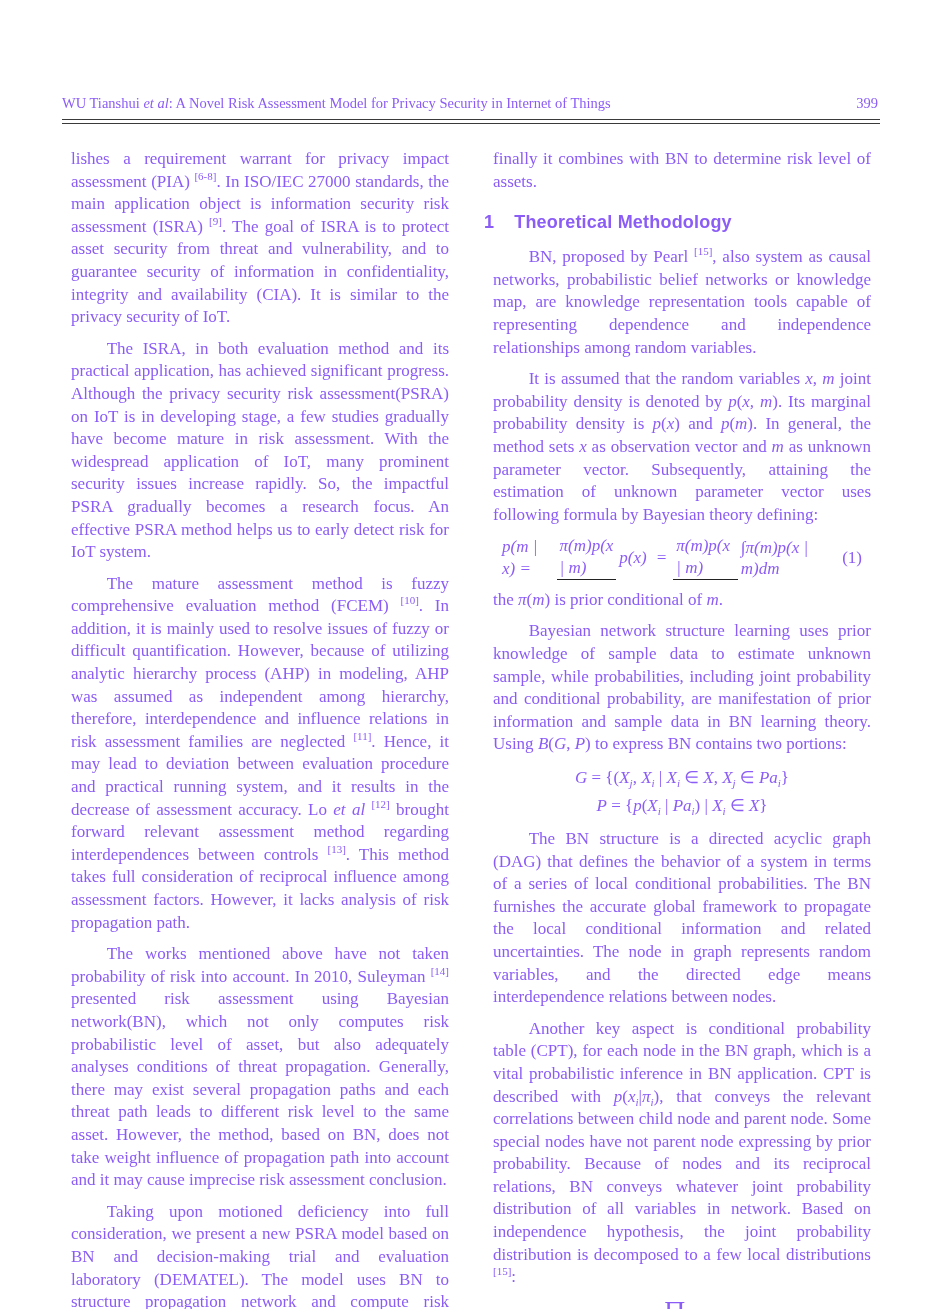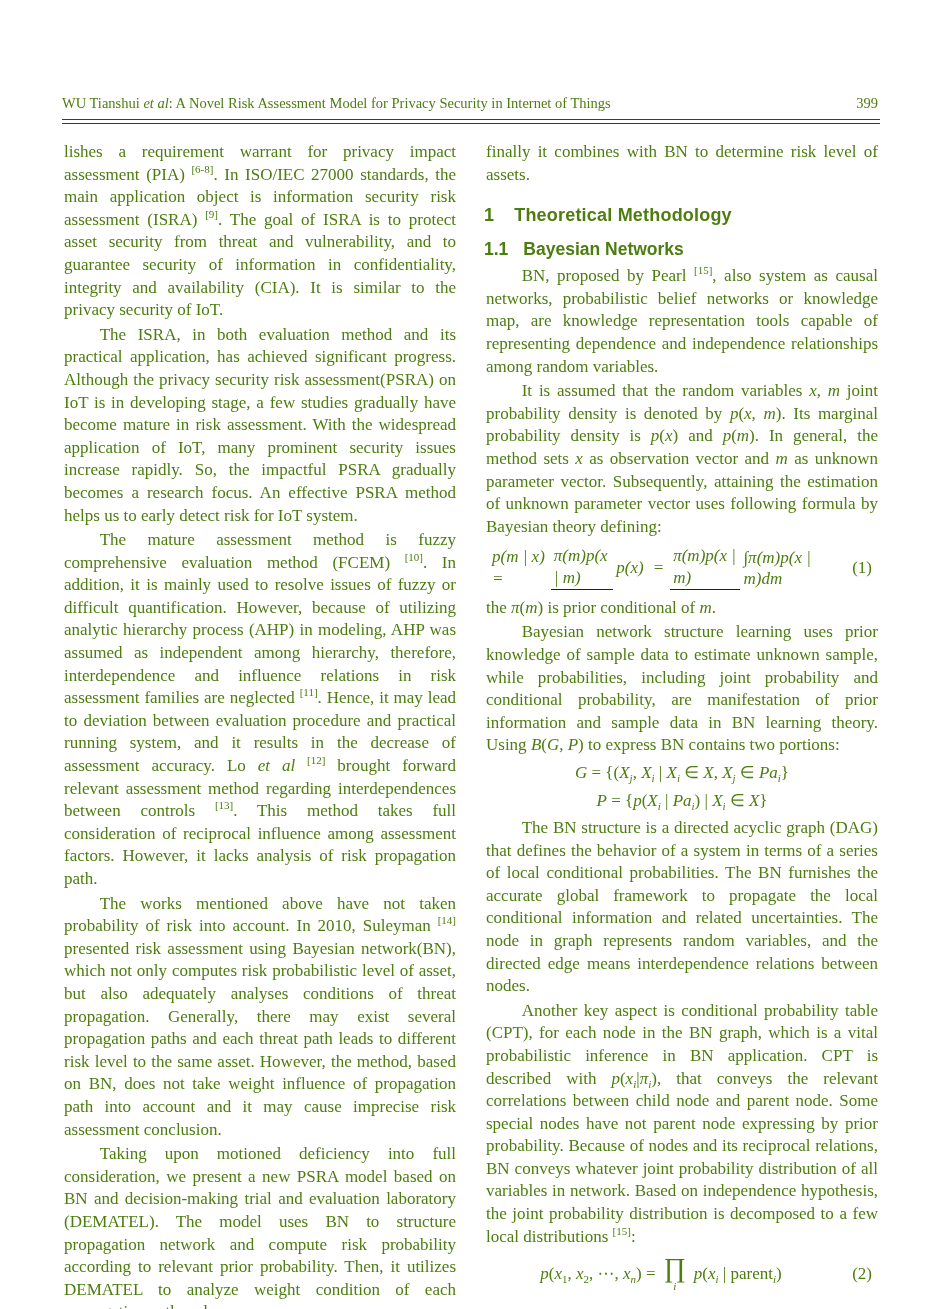--- a/index.html
+++ b/index.html
@@ -1,46 +1,46 @@
 <!DOCTYPE html>
 <html lang="en"><head>
 <meta charset="utf-8">
 <style>
   html,body{margin:0;padding:0;background:#ffffff;}
   .page{
     width:925px;height:1309px;position:relative;background:#ffffff;
-    color:#4d7c0f;font-family:"Liberation Serif",serif;overflow:hidden;
+    color:#8b5cf6;font-family:"Liberation Serif",serif;overflow:hidden;
   }
   .content{position:absolute;left:62px;top:95px;width:818px;}
   .page-header{
     display:flex;justify-content:space-between;align-items:baseline;
     font-size:14.5px;padding:0 2px 7px 0;
   }
   .header-rule{
     height:3px;border-top:1.6px solid #3a3a3a;border-bottom:1px solid #3a3a3a;
     margin-bottom:15px;
   }
   .columns{display:flex;gap:26px;}
   .col{width:396px;}
-  p.para{margin:2px;font-size:17px;line-height:22.6px;text-align:justify;}
+  p.para{margin:9px;font-size:17px;line-height:22.6px;text-align:justify;}
   p.indent{text-indent:2.1em;}
   .seg-i{font-style:italic;}
   .seg-sup{vertical-align:super;font-size:11px;line-height:0;}
   .seg-sub{vertical-align:sub;font-size:11px;line-height:0;}
   h1.sec{
     font-family:"Liberation Sans",sans-serif;font-size:18px;font-weight:bold;
     margin:19px 0 13px 0;letter-spacing:0.2px;
   }
   h1.sec .h-num{margin-right:20px;}
   h2.subsec{
     font-family:"Liberation Sans",sans-serif;font-size:17.5px;font-weight:bold;
     margin:4px 0 5px 0;
   }
   h2.subsec .h-num{margin-right:15px;}
-  .equation{display:flex;align-items:center;margin:7px 8px;font-size:17px;line-height:1.25;}
+  .equation{display:flex;align-items:center;margin:7px 18px;font-size:17px;line-height:1.25;}
   .eq-body{flex:1;display:flex;justify-content:center;align-items:center;gap:6px;}
   .eq-label{width:42px;text-align:right;font-size:17px;}
   .math{font-style:italic;}
   .frac{display:inline-flex;align-items:center;font-style:italic;}
   .frac .num{border-bottom:1.3px solid #222;padding:0 3px 1px 3px;display:block;}
   .frac .den{padding:1px 3px 0 3px;display:block;}
   .equation-centered{text-align:center;font-size:17px;line-height:1.5;margin:3px 0;}
   .prod{display:inline-flex;flex-direction:column;align-items:center;vertical-align:middle;line-height:1;margin:0 2px;}
   .prod-sym{font-size:27px;font-style:normal;}
   .prod-sub{font-size:11px;font-style:italic;margin-top:-1px;}
@@ -67,23 +67,20 @@
         <p class="para indent"><span>Taking upon motioned deficiency into full consideration, we present a new PSRA model based on BN and decision-making trial and evaluation laboratory (DEMATEL). The model uses BN to structure propagation network and compute risk probability according to relevant prior probability. Then, it utilizes DEMATEL to analyze weight condition of each propagation path and</span></p>
       </div>
 
       <div class="col">
         <p class="para"><span>finally it combines with BN to determine risk level of assets.</span></p>
 
         <h1 class="sec">
           <span class="h-num">1</span><span>Theoretical Methodology</span>
         </h1>
 
-        <h2 class="subsec">
-          <span class="h-num">1.1</span><span>Bayesian Networks</span>
-        </h2>
 
         <p class="para indent"><span>BN, proposed by Pearl </span><span class="seg-sup">[15]</span><span>, also system as causal networks, probabilistic belief networks or knowledge map, are knowledge representation tools capable of representing dependence and independence relationships among random variables.</span></p>
         <p class="para indent"><span>It is assumed that the random variables </span><span class="seg-i">x</span><span>, </span><span class="seg-i">m</span><span> joint probability density is denoted by </span><span class="seg-i">p</span><span>(</span><span class="seg-i">x, m</span><span>). Its marginal probability density is </span><span class="seg-i">p</span><span>(</span><span class="seg-i">x</span><span>) and </span><span class="seg-i">p</span><span>(</span><span class="seg-i">m</span><span>). In general, the method sets </span><span class="seg-i">x</span><span> as observation vector and </span><span class="seg-i">m</span><span> as unknown parameter vector. Subsequently, attaining the estimation of unknown parameter vector uses following formula by Bayesian theory defining:</span></p>
 
         <div class="equation">
           <span class="eq-body">
             <span class="math">p(m | x) =</span>
             <span class="frac">
               <span class="num">π(m)p(x | m)</span>
               <span class="den">p(x)</span>

